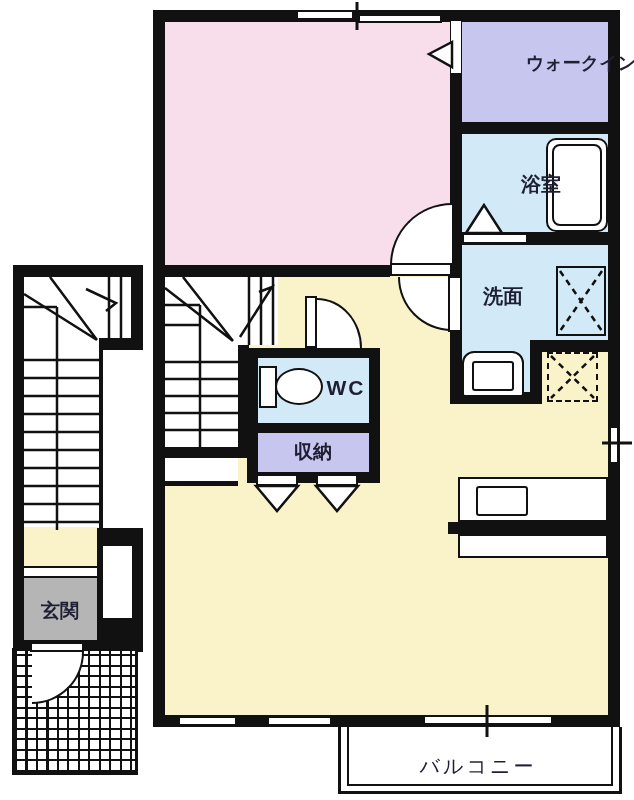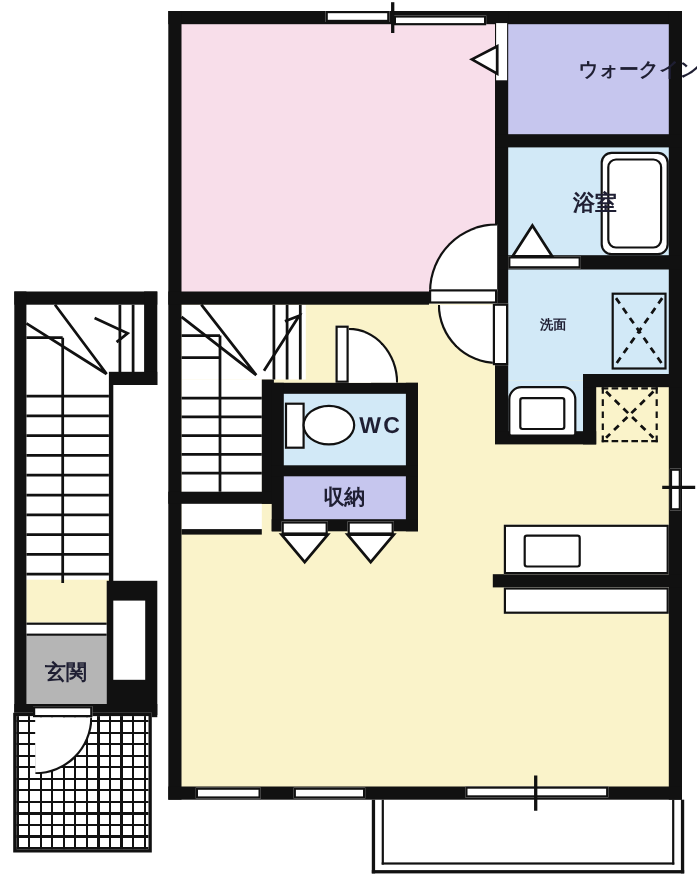--- a/index.html
+++ b/index.html
@@ -147,18 +147,19 @@
   <div class="fix" style="left:458px;top:477px;width:150px;height:45px;"></div>
   <div class="fix" style="left:476px;top:486px;width:52px;height:30px;border-width:2.5px;border-radius:3px;"></div>
   <div class="fix" style="left:458px;top:534px;width:150px;height:24px;border-width:2px;"></div>
 
   <div class="abs" style="left:338px;top:727px;width:284px;height:67px;z-index:2;box-sizing:border-box;border:3px solid var(--wall);border-top:none;background:#fff;">
     <div style="position:absolute;left:6px;top:0;right:6px;bottom:5px;border:2px solid var(--wall);border-top:none;"></div>
   </div>
 
   <div class="lbl" style="left:533px;top:63px;font-size:18px;margin-left:48px;">ウォークイン</div>
   <div class="lbl" style="left:497px;top:184px;font-size:20px;margin-left:44px;">浴室</div>
-  <div class="lbl" style="left:503px;top:296px;font-size:12px;">洗面</div>
+  <div class="lbl" style="left:503px;top:296px;font-size:20px;">洗面</div>
   <div class="lbl" style="left:346px;top:388px;font-size:21px;letter-spacing:2px;">WC</div>
   <div class="lbl" style="left:313px;top:452px;font-size:19px;">収納</div>
   <div class="lbl" style="left:60px;top:611px;font-size:19px;">玄関</div>
+  <div class="lbl" style="left:478px;top:766px;font-size:20px;font-weight:normal;letter-spacing:3px;">バルコニー</div>
 
 </div>
 
 </body></html>

